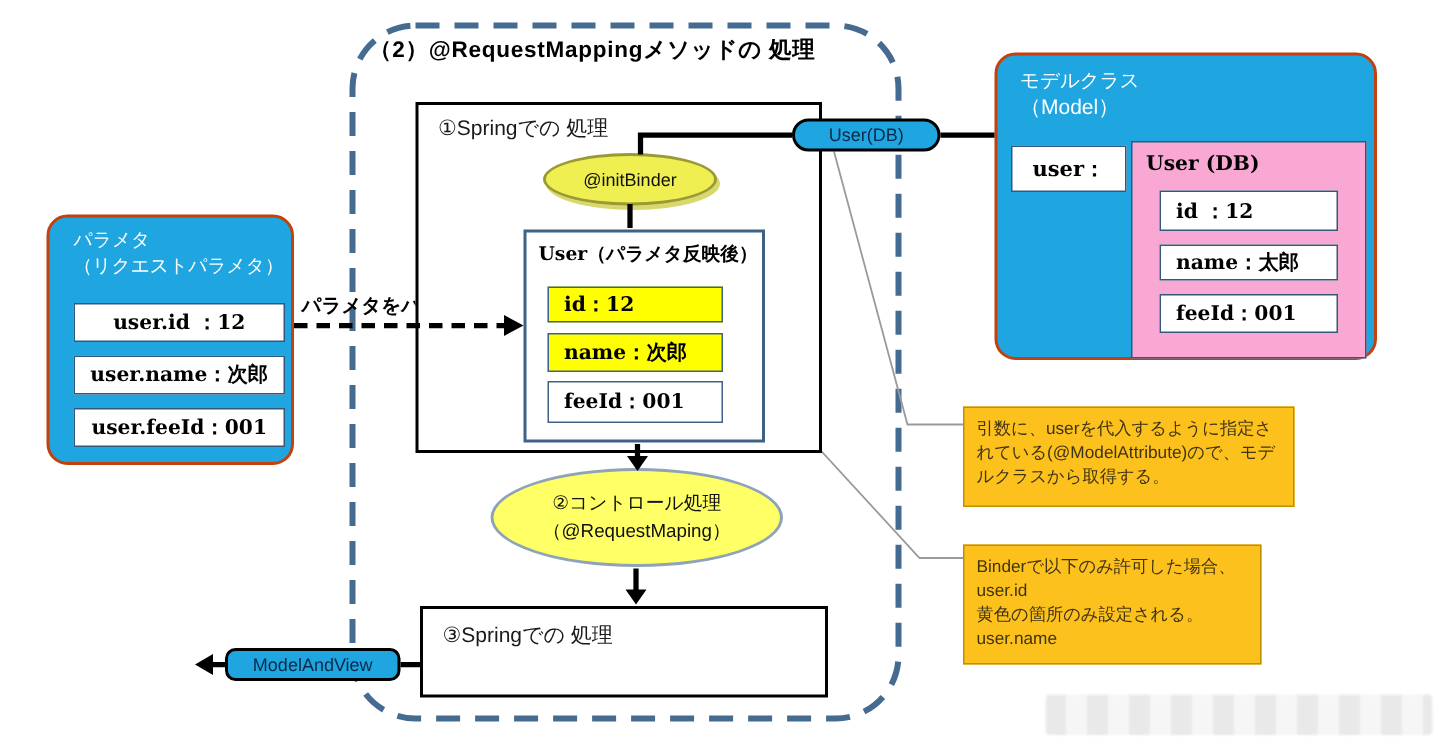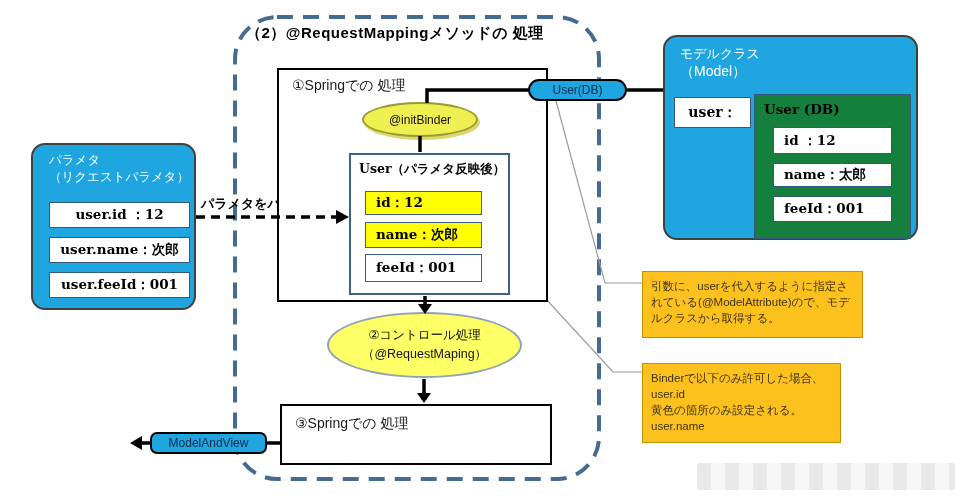--- a/index.html
+++ b/index.html
@@ -5,21 +5,21 @@
   html,body{margin:0;padding:0;background:#ffffff;}
   .canvas{position:relative;width:970px;height:499px;background:#ffffff;
           font-family:"Liberation Sans","DejaVu Sans",sans-serif;overflow:hidden;}
   .abs{position:absolute;box-sizing:border-box;}
   svg.layer{position:absolute;left:0;top:0;pointer-events:none;}
   #bg-lines{z-index:0;}
   .node{z-index:1;}
   #fg-lines{z-index:3;}
 
   
-  .bluebox{background:#1fa6e0;border:2px solid #404040;border-radius:14px;color:#ffffff;}
+  .bluebox{background:#1fa6e0;border:2px solid #c2410c;border-radius:14px;color:#ffffff;}
   .tab{background:#1fa6e0;border:2px solid #000;border-radius:7px;color:#0a2a4a;
        display:flex;align-items:center;justify-content:center;font-size:12px;z-index:2;}
 
   
   .procbox{background:#ffffff;border:2.5px solid #000;}
   .proclabel{font-size:14px;color:#1a1a1a;}
 
   
   .valrow{background:#ffffff;border:1.6px solid #33587c;display:flex;align-items:center;
           font-family:"DejaVu Serif","Liberation Serif",serif;font-weight:bold;
@@ -85,21 +85,21 @@
   </div>
 
   <div class="abs node tab" style="left:528px;top:79px;width:99px;height:22px;border-radius:11px;">
     <span>User(DB)</span>
   </div>
 
   <div class="abs node bluebox" style="left:663px;top:35px;width:255px;height:205px;">
     <div class="abs" style="left:15px;top:8px;font-size:13px;">モデルクラス</div>
     <div class="abs" style="left:15px;top:26px;font-size:14px;">（Model）</div>
     <div class="abs valrow center" style="left:9px;top:60px;width:77px;height:31px;font-size:14px;">user：</div>
-    <div class="abs" style="left:89px;top:57px;width:157px;height:145px;background:#15803d;border:1.6px solid #33587c;padding-left:15px;">
+    <div class="abs" style="left:89px;top:57px;width:157px;height:145px;background:#f9a8d4;border:1.6px solid #33587c;padding-left:15px;">
       <div class="abs serif-title" style="left:9px;top:6px;font-size:13.5px;">User (DB)</div>
       <div class="abs valrow" style="left:18px;top:32px;width:119px;height:27px;">id ：12</div>
       <div class="abs valrow" style="left:18px;top:68px;width:119px;height:24px;">name：太郎</div>
       <div class="abs valrow" style="left:18px;top:101px;width:119px;height:26px;">feeId：001</div>
     </div>
   </div>
 
   <div class="abs node ellipse ellipse-ctrl" style="left:327px;top:312px;width:195px;height:66px;">
     <span>②コントロール処理</span>
     <span>（@RequestMaping）</span>

